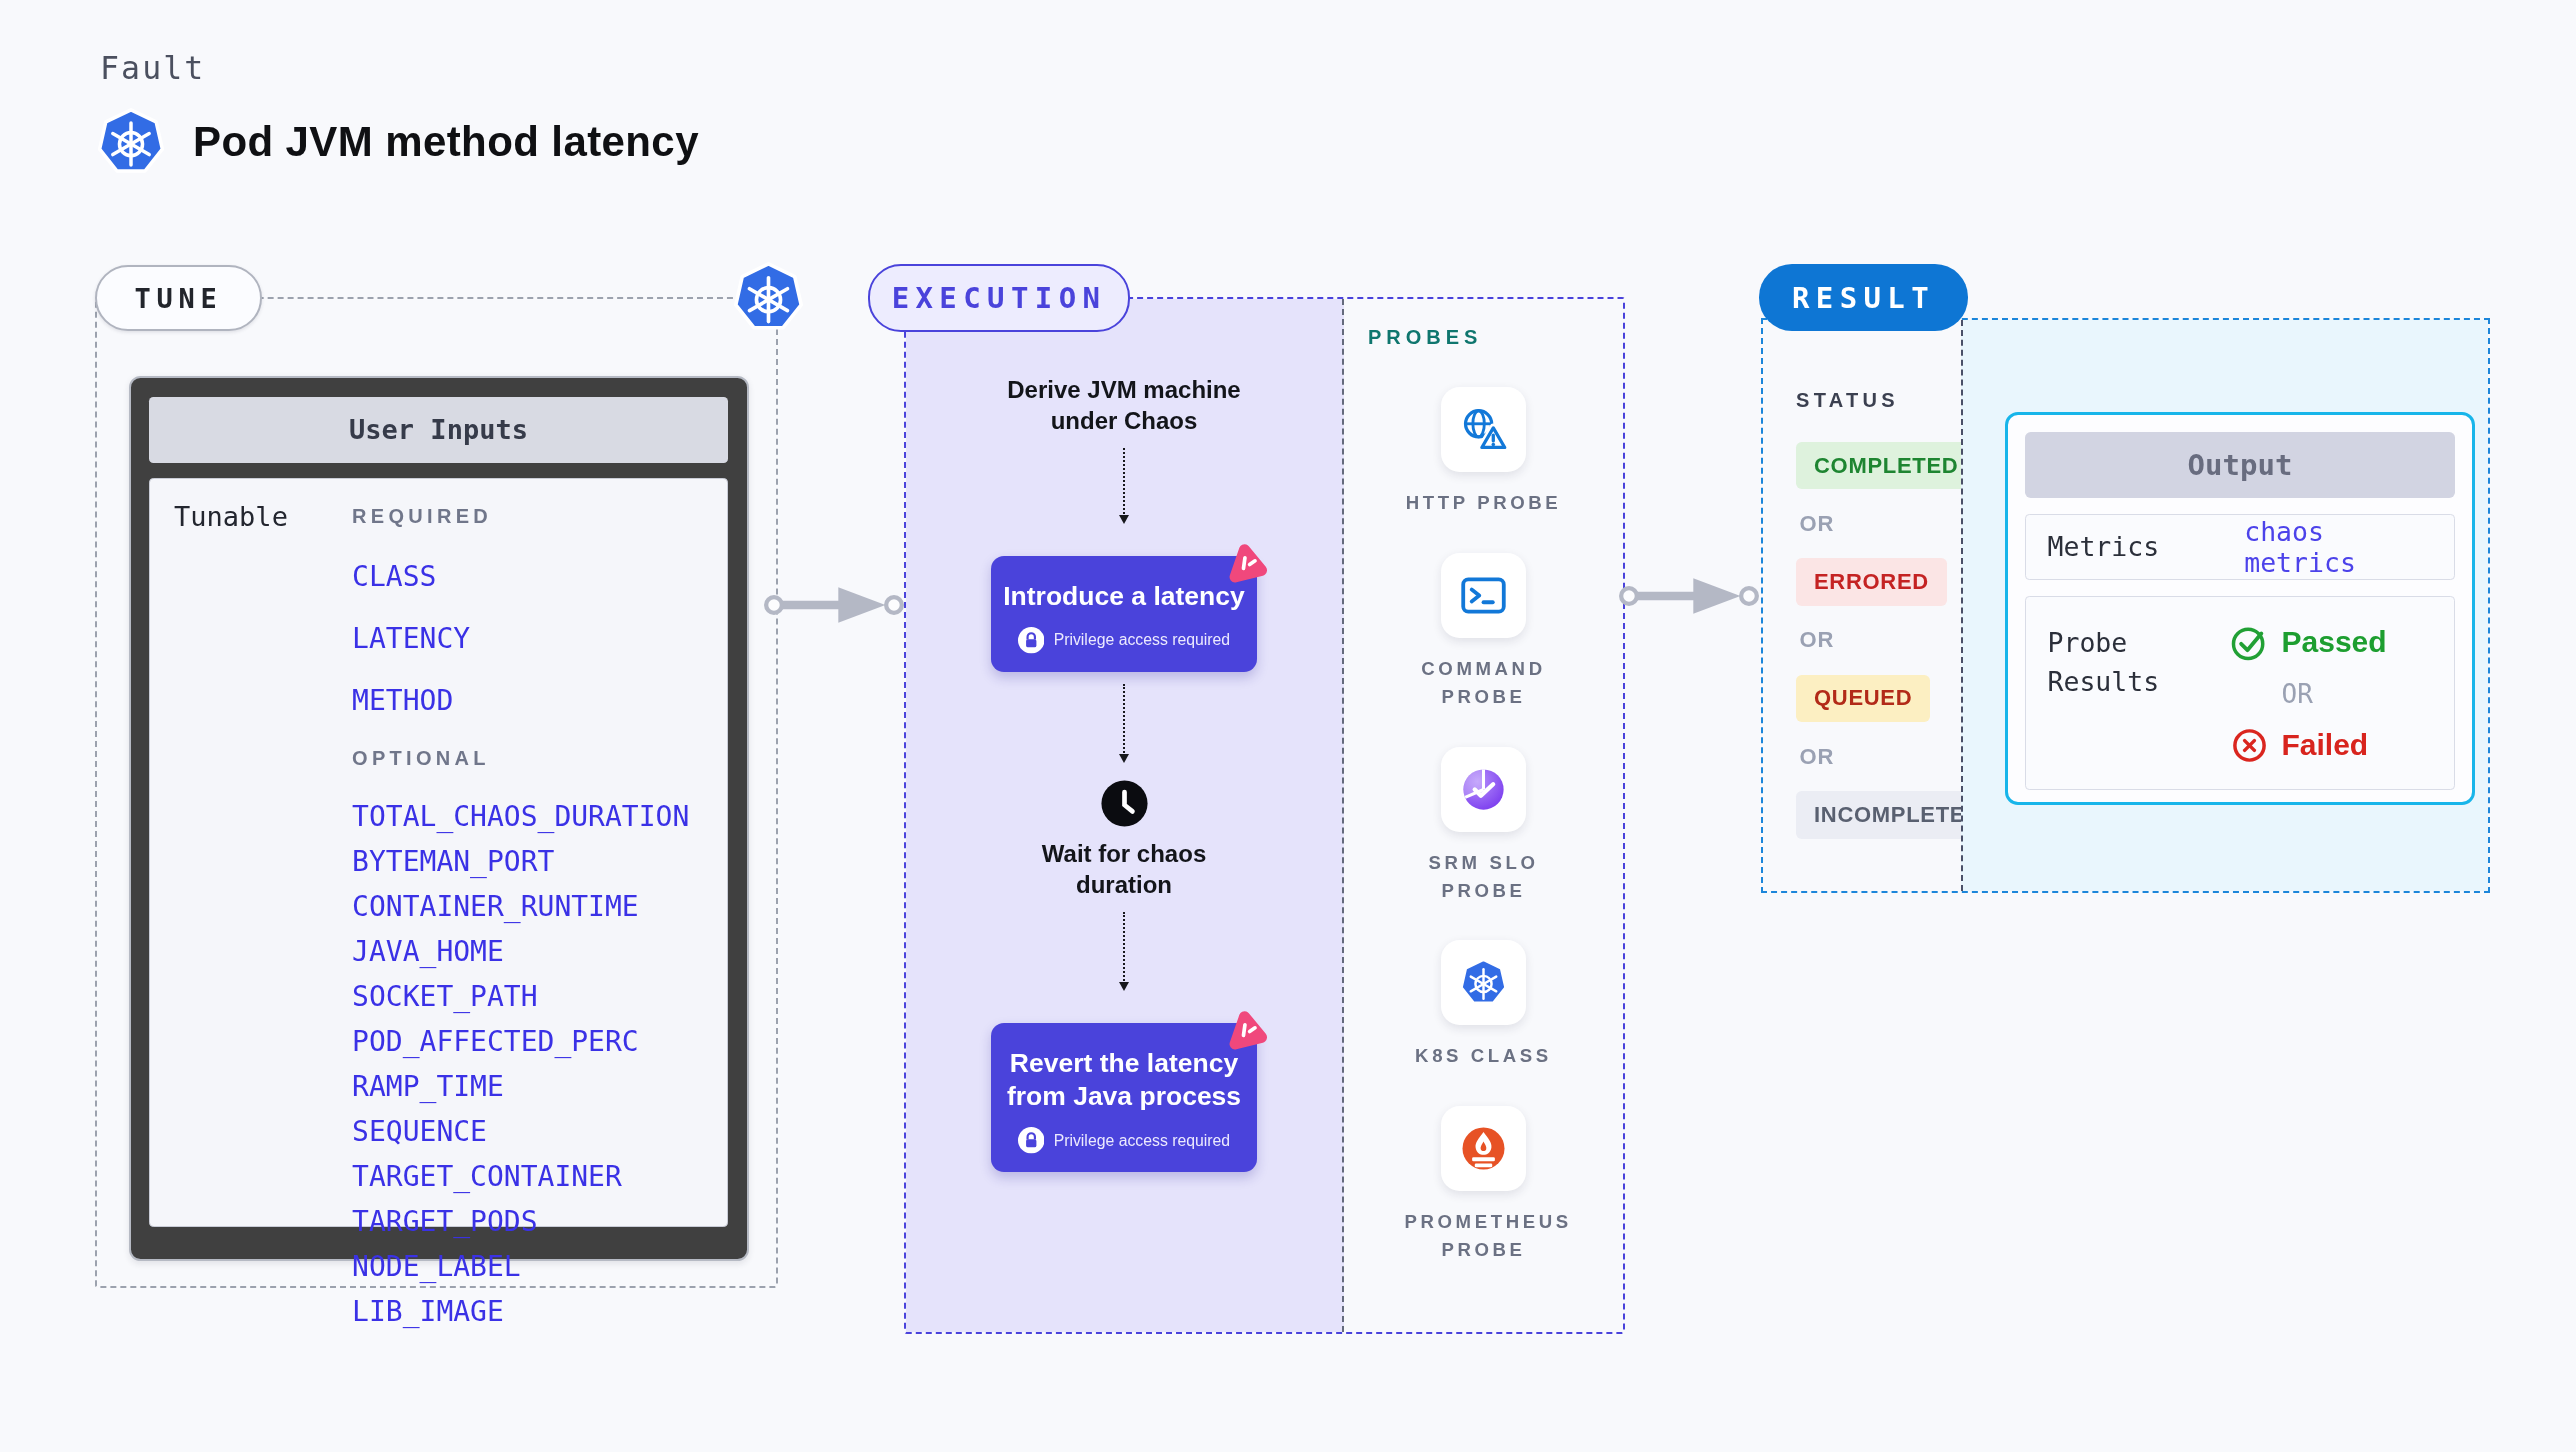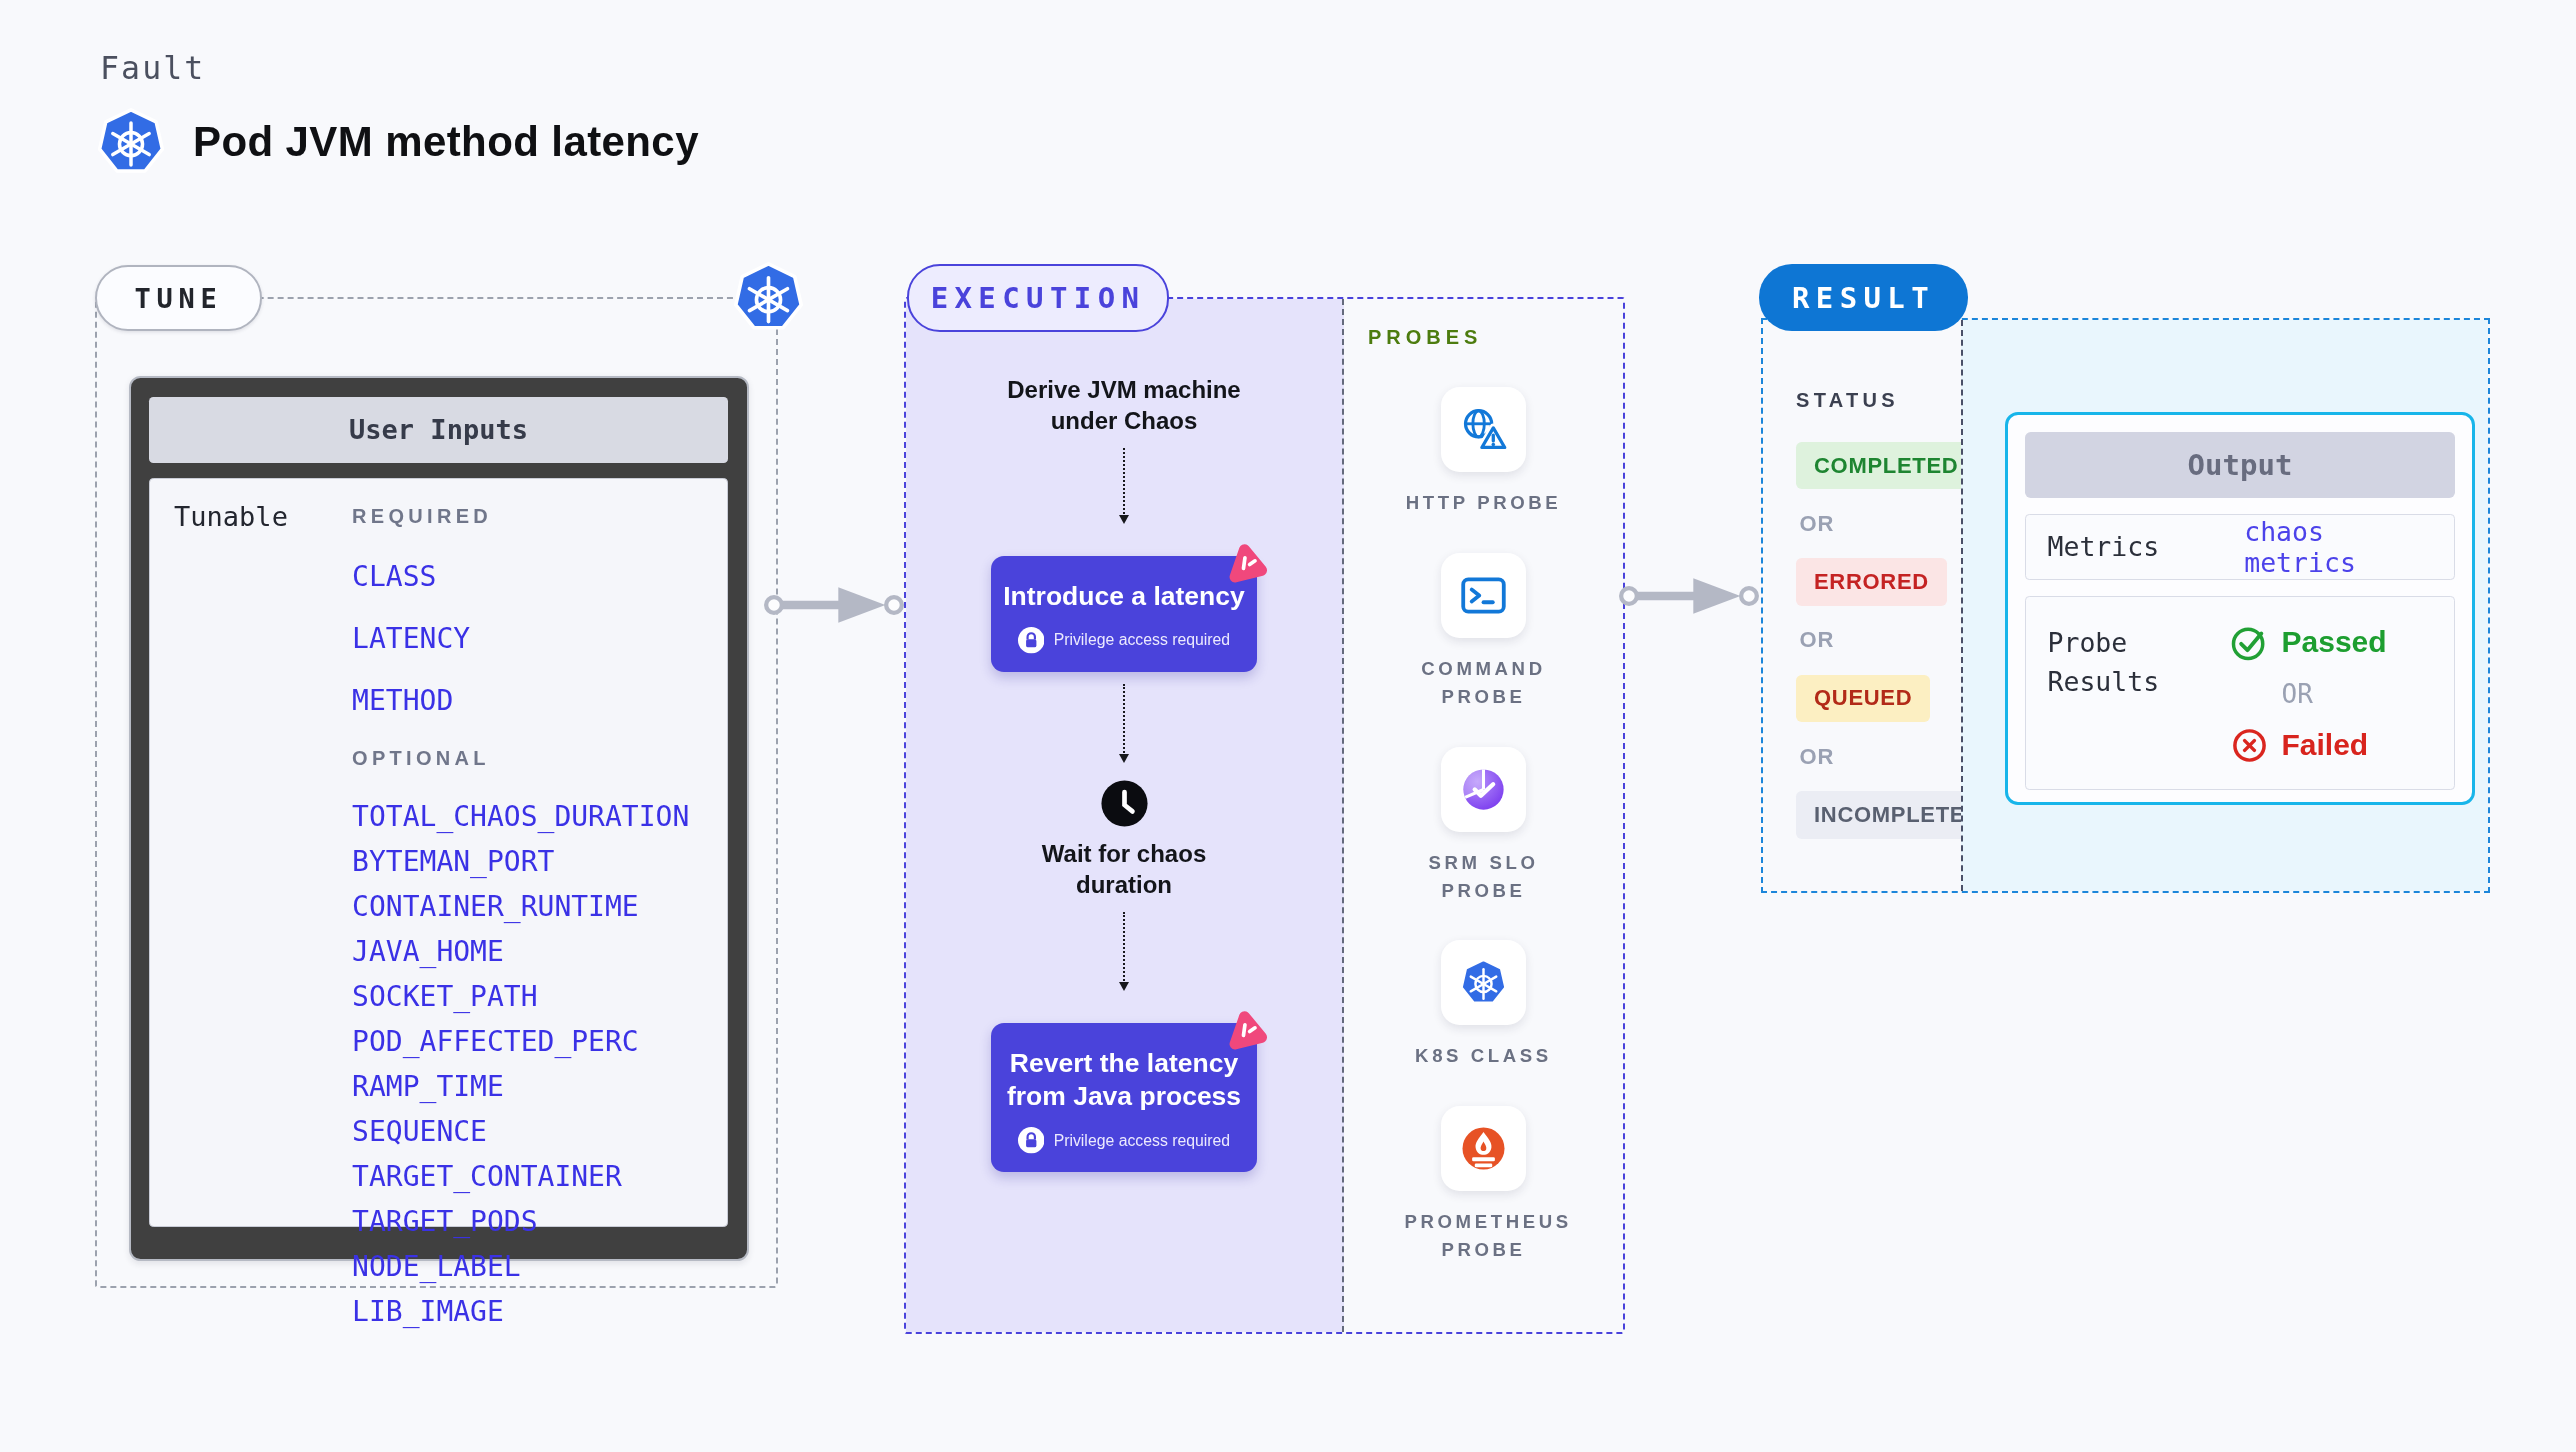--- a/index.html
+++ b/index.html
@@ -15,21 +15,21 @@
   .title-row{position:absolute;left:96px;top:107px;display:flex;align-items:center;gap:27px;}
   .title-k8s{width:70px;height:70px;}
   .page-title{font-size:42px;font-weight:bold;color:#0f1013;letter-spacing:0.4px;}
 
   
   .pill{position:absolute;display:flex;align-items:center;justify-content:center;
     border-radius:33px;font-family:"DejaVu Sans Mono",monospace;font-weight:bold;z-index:5;}
   .tune-pill{left:95px;top:265px;width:163px;height:62px;background:#fbfcff;
     border:2.1px solid #b0b4bf;font-size:27px;letter-spacing:5.7px;color:#22252c;
     box-shadow:0 1.4px 3.6px rgba(40,44,63,.12);}
-  .exec-pill{left:907px;top:264px;width:258px;height:64px;background:#edecfe;
+  .exec-pill{left:868px;top:264px;width:258px;height:64px;background:#edecfe;
     border:2.9px solid #4a43db;font-size:29px;letter-spacing:6.4px;color:#4a43db;}
   .result-pill{left:1759px;top:264px;width:209px;height:67px;background:#0e76d4;
     font-size:29px;letter-spacing:6.4px;color:#ffffff;}
 
   
   .tune-box{position:absolute;left:95px;top:297px;width:679px;height:987px;
     border:2.1px dashed #9ca2ae;border-radius:2.9px;}
   .tune-k8s{position:absolute;left:732px;top:261px;width:73px;height:73px;z-index:6;}
   .ui-panel{position:absolute;left:31.5px;top:77px;width:620px;height:885px;
     background:#404040;border:2.1px solid #b6bac4;border-radius:11.5px;
@@ -72,21 +72,21 @@
   .priv-row{margin-top:14.3px;display:flex;align-items:center;justify-content:center;gap:9.3px;}
   .lock-circle{width:26.5px;height:26.5px;flex:0 0 auto;}
   .priv-text{font-size:15.8px;color:#eceafe;}
   .pink-badge{position:absolute;top:-15.8px;right:-13px;width:47px;height:47px;transform:rotate(-8deg);}
   .clock-icon{width:49px;height:49px;margin-top:15.8px;}
   .wait-text{margin-top:10px;}
 
   
   .probes-area{position:absolute;left:438px;right:0;top:0;bottom:0;}
   .probes-label{position:absolute;left:24px;top:27px;font-size:20px;font-weight:bold;
-    color:#4d7c0f;letter-spacing:5px;text-align:right;}
+    color:#0f766e;letter-spacing:5px;text-align:right;}
   .probe-list{position:absolute;left:0;right:0;top:88px;display:flex;flex-direction:column;
     align-items:center;gap:36px;}
   .probe-item{display:flex;flex-direction:column;align-items:center;}
   .probe-card{width:85px;height:85px;background:#ffffff;border-radius:18.6px;
     box-shadow:0 3.6px 10px rgba(25,30,55,.10);display:flex;align-items:center;justify-content:center;}
   .probe-card svg{width:49px;height:49px;}
   .probe-name{margin-top:17px;font-size:18.6px;font-weight:bold;color:#6b7183;letter-spacing:3.6px;
     text-align:center;width:165px;line-height:1.5;}
 
   

